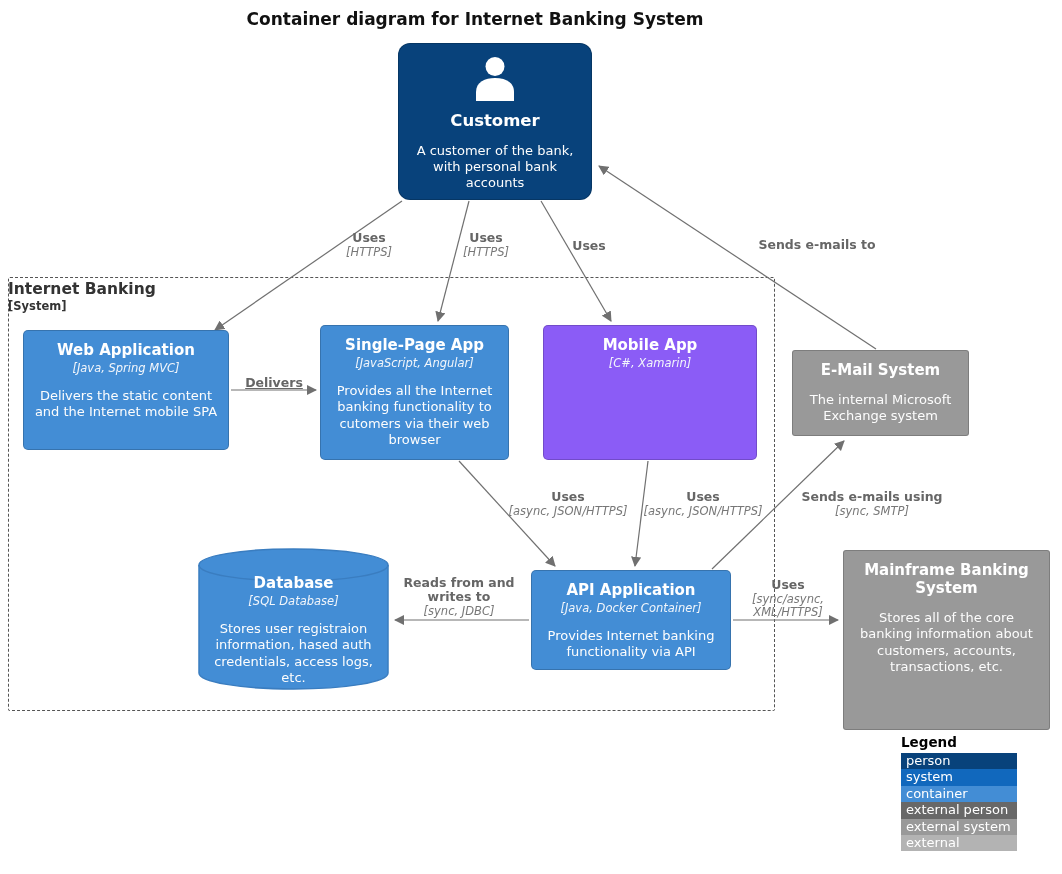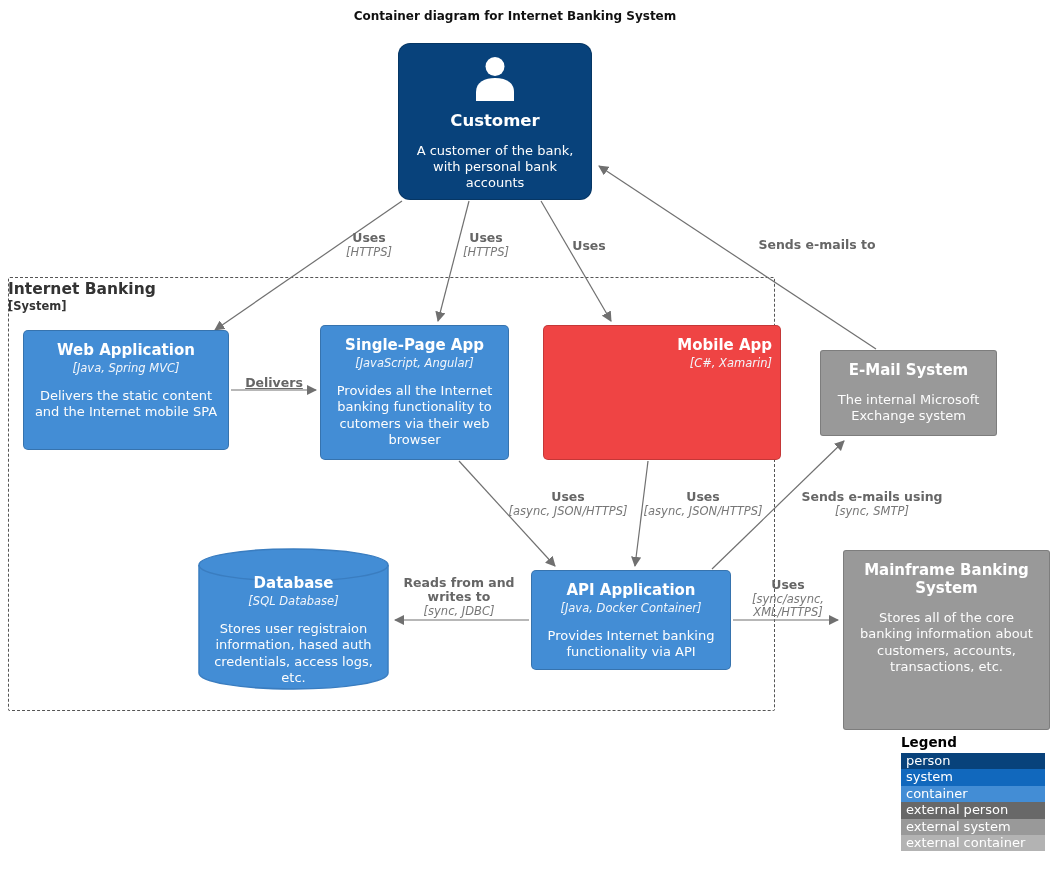--- a/index.html
+++ b/index.html
@@ -1,19 +1,19 @@
 <!DOCTYPE html>
 <html><head>
 <meta charset="utf-8">
 <style>
   html,body{margin:0;padding:0;background:#fff;}
   #page{position:relative;width:1062px;height:874px;background:#fff;
         font-family:"DejaVu Sans","Liberation Sans",sans-serif;overflow:hidden;}
   #diagram-title{position:absolute;left:0;top:9px;width:950px;text-align:center;
-        font-size:12px;font-weight:bold;color:#111;padding-left:40px;}
+        font-size:17px;font-weight:bold;color:#111;}
   
   .boundary{position:absolute;left:8px;top:277px;width:765px;height:432px;
         border:1.6px dashed #555;border-radius:2px;}
   .boundary-label{position:absolute;left:8px;top:280px;width:765px;text-align:left;color:#333;}
   .boundary-label .b-title{font-size:15.5px;font-weight:bold;}
   .boundary-label .b-sub{font-size:11.5px;font-weight:bold;margin-top:1px;}
   
   .node{position:absolute;box-sizing:border-box;color:#fff;text-align:center;
         display:flex;flex-direction:column;align-items:center;
         padding:10px 8px;border-radius:5px;border:1px solid rgba(0,0,0,0.18);}
@@ -27,21 +27,21 @@
   .cylinder{position:absolute;box-sizing:border-box;color:#fff;text-align:center;}
   .cylinder svg.cyl-shape{position:absolute;left:0;top:0;}
   .cyl-content{position:relative;padding-top:26px;}
   
   .edge-label{position:absolute;text-align:center;color:#666;line-height:1.12;}
   .edge-label .e-name{font-weight:bold;font-size:12.5px;display:block;}
   .edge-label .e-tech{font-style:italic;font-size:11.5px;display:block;color:#777;margin-top:1px;}
   
   #legend{position:absolute;left:901px;top:734px;width:136px;}
   #legend-title{font-weight:bold;font-size:13.5px;color:#000;margin-bottom:3px;}
-  .legend-row{width:144px;height:16.4px;box-sizing:border-box;padding:0 0 0 5px;
+  .legend-row{width:116px;height:16.4px;box-sizing:border-box;padding:0 0 0 5px;
         color:#fff;font-size:13px;line-height:16px;margin:0;}
   svg#edges{position:absolute;left:0;top:0;pointer-events:none;}
 </style>
 </head>
 <body>
 
 <div id="page">
 
   <div id="diagram-title">Container diagram for Internet Banking System</div>
 
@@ -87,26 +87,26 @@
     <div class="node-tech">[Java, Spring MVC]</div>
     <div class="node-desc">Delivers the static content and the Internet mobile SPA</div>
   </div>
 
   <div class="node" style="left: 320px; top: 325px; width: 189px; height: 135px; background: rgb(67, 141, 213);">
     <div class="node-title">Single-Page App</div>
     <div class="node-tech">[JavaScript, Angular]</div>
     <div class="node-desc">Provides all the Internet banking functionality to cutomers via their web browser</div>
   </div>
 
-  <div class="node" style="left: 543px; top: 325px; width: 238px; height: 135px; background: #ef4444; align-items: flex-end;">
+  <div class="node" style="left: 543px; top: 325px; width: 214px; height: 135px; background: #8b5cf6;">
     <div class="node-title">Mobile App</div>
     <div class="node-tech">[C#, Xamarin]</div>
   </div>
 
-  <div class="node" style="left: 792px; top: 350px; width: 177px; height: 86px; border-radius: 3px; background: rgb(153, 153, 153); margin-left: 28px;">
+  <div class="node" style="left: 792px; top: 350px; width: 177px; height: 86px; border-radius: 3px; background: rgb(153, 153, 153);">
     <div class="node-title">E-Mail System</div>
     <div class="node-desc">The internal Microsoft Exchange system</div>
   </div>
 
   <div class="cylinder" style="left:198px;top:548px;width:191px;height:142px;">
     <svg class="cyl-shape" width="191" height="142" viewBox="0 0 191 142">
       <path d="M1,17 C1,8 43,1 95.5,1 C148,1 190,8 190,17 L190,125 C190,134 148,141 95.5,141 C43,141 1,134 1,125 Z" fill="#438dd5" stroke="#3a7dc0" stroke-width="1.5"></path>
       <path d="M1,17 C1,26 43,33 95.5,33 C148,33 190,26 190,17" fill="none" stroke="#3a7dc0" stroke-width="1.5"></path>
     </svg>
     <div class="cyl-content">

